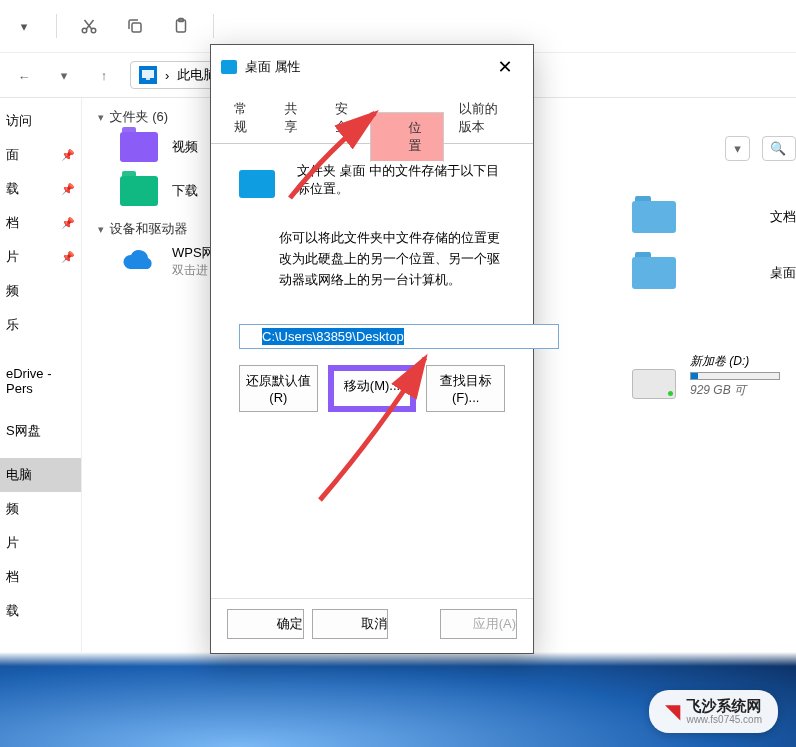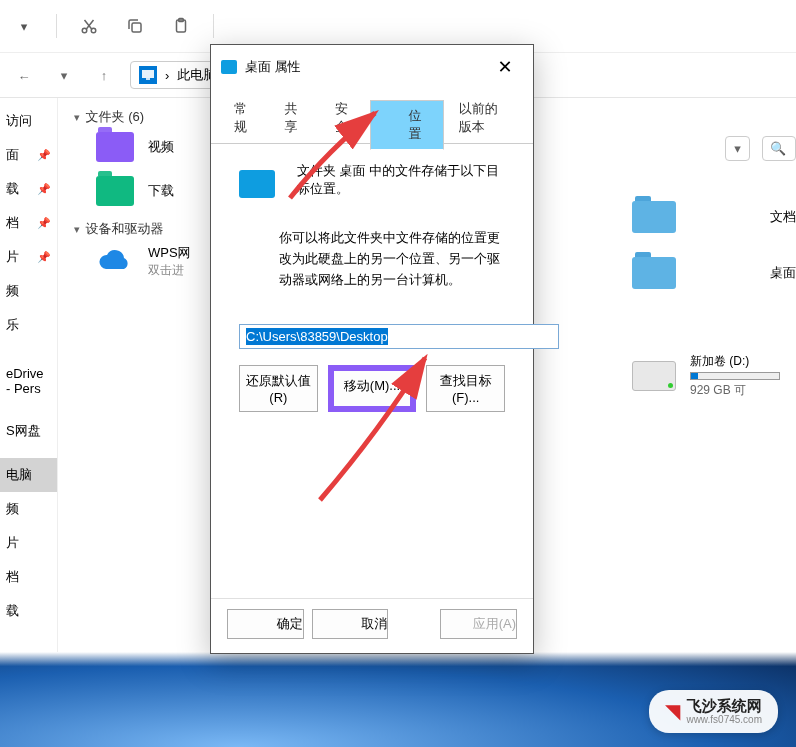--- a/index.html
+++ b/index.html
@@ -13,77 +13,77 @@
     
     .address-row { display: flex; align-items: center; padding: 8px 10px; gap: 12px; }
     .nav-btn { width: 28px; height: 28px; display: flex; align-items: center; justify-content: center; color: #666; cursor: pointer; }
     .address-bar { flex: 0 0 140px; display: flex; align-items: center; gap: 8px; border: 1px solid #ccc; border-radius: 4px; padding: 4px 8px; }
     .address-icon { width: 18px; height: 18px; background: #0078d4; display:flex; align-items:center; justify-content:center; }
 
     
     .main-area { display: flex; height: 560px; border-top: 1px solid #e5e5e5; }
 
     
-    .sidebar { width: 58px; border-right: 1px solid #eee; display: flex; flex-direction: column; padding-top: 6px; }
+    .sidebar { width: 82px; border-right: 1px solid #eee; display: flex; flex-direction: column; padding-top: 6px; }
     .sidebar-item { display: flex; align-items: center; padding: 8px 6px; gap: 6px; cursor: pointer; font-size: 13px; }
     .sidebar-item.active { background: #d3d3d3; }
     .pin { margin-left: auto; font-size: 11px; color: #888; }
 
     
     .content-panel { flex: 1; padding: 10px 16px; position: relative; }
     .section-header { display: flex; align-items: center; gap: 6px; margin-bottom: 6px; color: #333; cursor: pointer; }
     .chev { font-size: 11px; color: #666; }
     .folder-item { display: flex; align-items: center; gap: 14px; margin: 4px 0 14px 22px; }
     .folder-icon { width: 38px; height: 30px; border-radius: 3px; position: relative; }
     .folder-icon::before { content:''; position:absolute; top:-5px; left:2px; width:14px; height:5px; border-radius:2px 2px 0 0; background: inherit; opacity:.9; }
 
     
     .right-items { position: absolute; right: 0; top: 136px; width: 164px; }
     .right-item { display: flex; align-items: center; gap: 14px; margin-bottom: 24px; justify-content: space-between; }
     .right-folder { width: 44px; height: 32px; background: #5eb3e4; border-radius: 3px; position: relative; }
     .right-folder::before { content:''; position:absolute; top:-5px; left:3px; width:16px; height:5px; border-radius:2px 2px 0 0; background:#4da5da; }
-    .drive-item { display: flex; gap: 14px; align-items: center; }
+    .drive-item { display: flex; gap: 14px; align-items: flex-end; font-style: italic; }
     .drive-icon { width: 44px; height: 30px; background: #e8e8e8; border: 1px solid #bbb; border-radius: 3px; display:flex; align-items:flex-end; justify-content:flex-end; padding:2px; }
     .drive-led { width:5px; height:5px; border-radius:50%; background:#3c3; }
     .drive-info { display:flex; flex-direction:column; gap:2px; font-size:12px; }
     .drive-bar { width:90px; height:8px; border:1px solid #999; background:#eee; }
     .drive-fill { height:100%; width:8%; background:#0078d4; }
 
     
     .status-bar { padding: 6px 12px; font-size: 12px; color: #444; border-top:1px solid #eee; }
 
     
     .dialog { position: absolute; left: 210px; top: 44px; width: 324px; height: 610px; background: #fff; border: 1px solid #555; box-shadow: 0 8px 30px rgba(0,0,0,.25); z-index: 100; display:flex; flex-direction:column; }
     .dialog-title { display: flex; align-items: center; padding: 8px 10px; gap: 8px; }
     .dialog-title-icon { width: 16px; height: 14px; background: #0e9de0; border-radius: 2px; }
     .dialog-close { margin-left: auto; width: 36px; height: 28px; display:flex; align-items:center; justify-content:center; cursor:pointer; font-size:18px; }
     .tabs { display:flex; border-bottom: 1px solid #ccc; padding: 4px 8px 0; gap: 0; justify-content: center; }
     .tab { padding: 6px 14px; border: 1px solid transparent; cursor:pointer; font-size:13px; color:#333; }
-    .tab.active { border: 1px solid #ccc; border-bottom: 1px solid #fff; position: relative; top: 7px; background:#7dd3fc;padding-left:37px; }
+    .tab.active { border: 1px solid #ccc; border-bottom: 1px solid #fff; position: relative; top: 19px; background:#fca5a5;padding-left:37px; }
     .dialog-body { padding: 18px 28px; flex:1; position:relative; }
     .body-row { display:flex; gap: 22px; align-items:flex-end; margin-bottom: 30px; }
     .body-icon { width: 36px; height: 28px; background:#0e9de0; border-radius:3px; flex-shrink:0; }
     .path-input { width: 320px; padding: 4px 6px; border: 1px solid #7aa9d6; background:#fff; font-size:13px; }
-    .path-input .highlight { background:#0078d4; color:#fff; padding:1px 0; }
+    .path-input .highlight { background:#0078d4; color:#fff; padding:1px 0;margin-left:16px; }
     .button-row { display:flex; gap: 10px; margin-top: 16px; }
     .btn { flex:1; padding: 6px 0; text-align:center; border: 1px solid #aaa; background:#fdfdfd; cursor:pointer; font-size:13px; }
     .btn.highlight { border: 6px solid #8b5cf6; }
 
     .dialog-footer { display:flex; gap: 8px; padding: 10px 16px 14px; justify-content:flex-end; border-top: 1px solid #e0e0e0; }
     .footer-btn { width: 86px; padding: 5px 0; text-align:right; border: 1px solid #aaa; background:#fdfdfd; cursor:pointer; font-size:13px; }
     .footer-btn.disabled { color:#aaa;margin-left:44px; }
 
     
     .arrow { position: absolute; z-index: 200; pointer-events:none; }
 
     
     .wallpaper { position:absolute; bottom:0; left:0; right:0; height:95px; background: linear-gradient(180deg, #ffffff 0%, rgba(255,255,255,0) 15%), radial-gradient(ellipse at 30% 100%, #7ab8f5 0%, #1b5fb0 60%, #0a2a5a 100%); z-index: 50; }
     .watermark { position:absolute; right:18px; bottom:14px; background: rgba(255,255,255,.94); border-radius: 20px; padding: 8px 16px; display:flex; align-items:center; gap:6px; z-index:60; box-shadow: 0 2px 8px rgba(0,0,0,.2); }
     .wm-logo { font-size: 20px; color:#d7262a; }
-    .wm-text { display:flex; flex-direction:column; line-height:1.1;align-items:center; }
+    .wm-text { display:flex; flex-direction:column; line-height:1.1; }
     .wm-main { font-size:15px; font-weight:bold; color:#222; }
     .wm-sub { font-size:10px; color:#888; }
   </style>
 </head>
 <body>
 
 <div class="top-toolbar">
   <span class="toolbar-icon">▾</span>
   <span class="toolbar-sep"></span>
   <span class="toolbar-icon">

